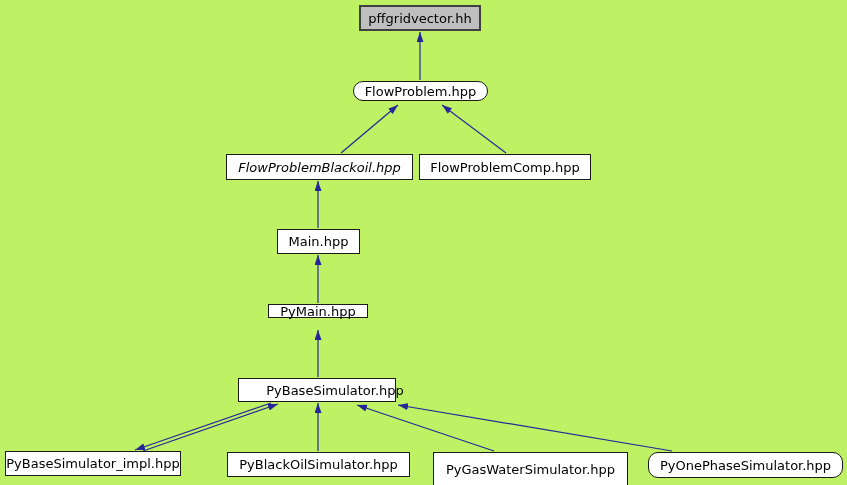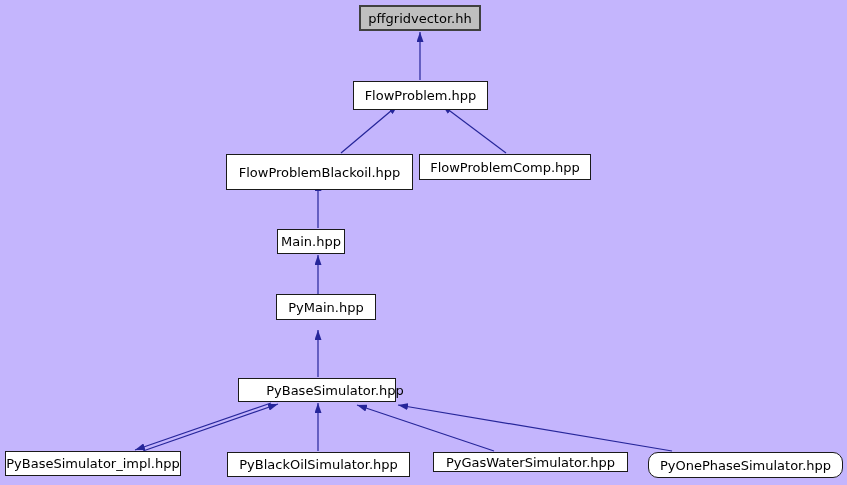--- a/index.html
+++ b/index.html
@@ -5,21 +5,21 @@
   html, body {
     margin: 0;
     padding: 0;
     background: #ffffff;
     font-family: "DejaVu Sans", "Liberation Sans", sans-serif;
   }
   .canvas {
     position: relative;
     width: 847px;
     height: 485px;
-    background: #c4b5fd;
+    background: #bef264;
     overflow: hidden;
   }
   .edges {
     position: absolute;
     left: 0;
     top: 0;
     width: 847px;
     height: 485px;
   }
   .node {
@@ -63,33 +63,33 @@
       <line x1="143" y1="451" x2="278" y2="404" marker-end="url(#arrow)"></line>
       <line x1="271" y1="403" x2="135" y2="450" marker-end="url(#arrow)"></line>
       <line x1="318" y1="451" x2="318" y2="403" marker-end="url(#arrow)"></line>
       <line x1="494" y1="451" x2="357" y2="405" marker-end="url(#arrow)"></line>
       <line x1="672" y1="451" x2="398" y2="405" marker-end="url(#arrow)"></line>
     </g>
   </svg>
 
   <div class="node current" style="left:359px; top:5px; width:122px; height:26px;">pffgridvector.hh</div>
 
-  <div class="node" style="left:353px; top:81px; width:135px; height:29px;">FlowProblem.hpp</div>
+  <div class="node" style="left:353px; top:81px; width:135px; height:20px;border-radius:12px;">FlowProblem.hpp</div>
 
-  <div class="node" style="left:226px; top:154px; width:187px; height:36px;">FlowProblemBlackoil.hpp</div>
+  <div class="node" style="left:226px; top:154px; width:187px; height:26px;font-style:italic;">FlowProblemBlackoil.hpp</div>
 
   <div class="node" style="left:419px; top:154px; width:172px; height:26px;">FlowProblemComp.hpp</div>
 
-  <div class="node" style="left:277px; top:229px; width:68px; height:25px;">Main.hpp</div>
+  <div class="node" style="left:277px; top:229px; width:83px; height:25px;">Main.hpp</div>
 
-  <div class="node" style="left:268px; top:294px; width:100px; height:26px;margin-left:8px;">PyMain.hpp</div>
+  <div class="node" style="left:268px; top:304px; width:100px; height:14px;">PyMain.hpp</div>
 
   <div class="node" style="left:238px; top:378px; width:158px; height:24px;padding-left:36px;">PyBaseSimulator.hpp</div>
 
   <div class="node" style="left:5px; top:451px; width:176px; height:25px;">PyBaseSimulator_impl.hpp</div>
 
   <div class="node" style="left:227px; top:452px; width:183px; height:25px;">PyBlackOilSimulator.hpp</div>
 
-  <div class="node" style="left:433px; top:452px; width:195px; height:20px;">PyGasWaterSimulator.hpp</div>
+  <div class="node" style="left:433px; top:452px; width:195px; height:34px;">PyGasWaterSimulator.hpp</div>
 
   <div class="node" style="left:648px; top:452px; width:195px; height:26px;border-radius:10px;">PyOnePhaseSimulator.hpp</div>
 
 </div>
 
 </body></html>

